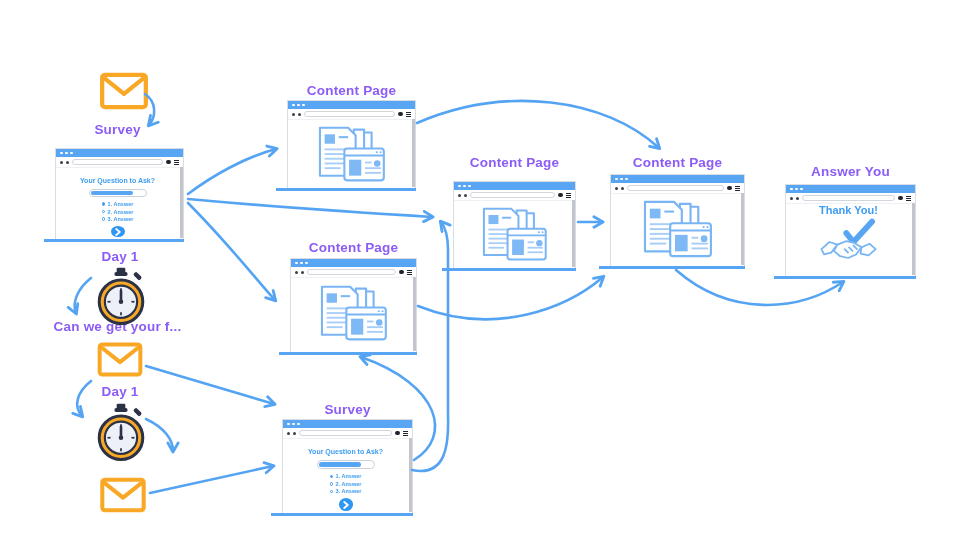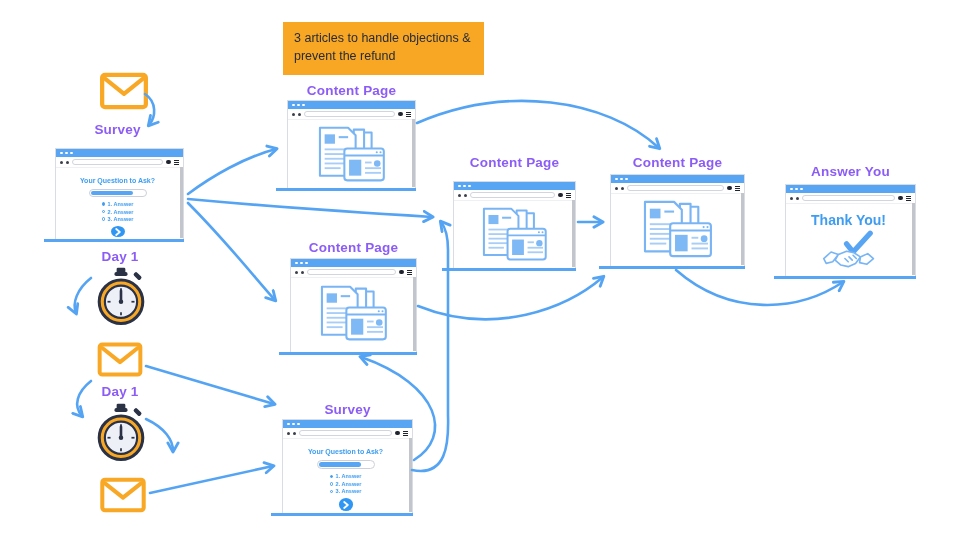--- a/index.html
+++ b/index.html
@@ -29,21 +29,21 @@
   .q{color:#3E9DF0;font-weight:bold;font-size:7px;margin-top:9px;}
   .progress{width:56px;height:8px;border:1px solid #CDD0D8;border-radius:5px;margin-top:5px;position:relative;background:#fff;}
   .progress .fill{position:absolute;left:1px;top:1px;bottom:1px;width:76%;background:#58A5F3;border-radius:4px;}
   .answers{margin-top:4px;display:flex;flex-direction:column;gap:1.5px;}
   .answer{display:flex;align-items:center;gap:2.5px;color:#3E9DF0;font-size:5.5px;font-weight:bold;}
   .radio{width:3.5px;height:3.5px;border:1px solid #3E9DF0;border-radius:50%;box-sizing:border-box;flex:none;}
   .answer.selected .radio{background:#3E9DF0;}
   .next-btn{width:14px;height:14px;border-radius:50%;background:#2F96F3;display:flex;
             align-items:center;justify-content:center;margin-top:4px;}
   
-  .ty-msg{color:#3E9DF0;font-weight:bold;font-size:14px;margin-top:8px;}
+  .ty-msg{color:#3E9DF0;font-weight:bold;font-size:11px;}
   
   .abs{position:absolute;}
   #arrows{position:absolute;left:0;top:0;z-index:4;pointer-events:none;}
   .node{z-index:3;}
 </style>
 </head>
 <body>
 
 <div id="canvas">
 
@@ -123,31 +123,31 @@
       <path d="M150,493 L273,466"></path>
       <path d="M417,123 C505,85 605,98 659,148"></path>
       <path d="M578,222 L602,222"></path>
       <path d="M418,306 C495,337 567,308 603,277"></path>
       <path d="M676,270 C730,317 798,312 843,282"></path>
       <path d="M414,460 C452,437 441,385 361,357"></path>
       <path d="M412,470 C446,477 449,445 448,415 L448,250 C448,234 445,227 441,222"></path>
     </g>
   </svg>
 
-  <div class="callout" style="left:283px;top:22px;width:201px;height:53px;">3 articles to handle objections &amp; prevent the refund</div>
 
   <svg class="abs node" style="left:99px;top:72px" width="50" height="38">
       <use href="#sym-envelope"></use>
     </svg>
   <div class="lbl" style="left:55px;top:122px;width:125px;">Survey</div>
 
   <div class="lbl" style="left:55px;top:249px;width:130px;">Day 1</div>
   <svg class="abs node" style="left:93px;top:266px" width="56" height="61">
       <use href="#sym-stopwatch"></use>
     </svg>
+  <div class="lbl" style="left:30px;top:319px;width:175px;">Can we get your f...</div>
 
   <svg class="abs node" style="left:97px;top:340px" width="46" height="39">
       <use href="#sym-envelope"></use>
     </svg>
   <div class="lbl" style="left:55px;top:384px;width:130px;">Day 1</div>
   <svg class="abs node" style="left:93px;top:402px" width="56" height="61">
       <use href="#sym-stopwatch"></use>
     </svg>
   <svg class="abs node" style="left:99px;top:477px" width="48" height="36">
       <use href="#sym-envelope"></use>

